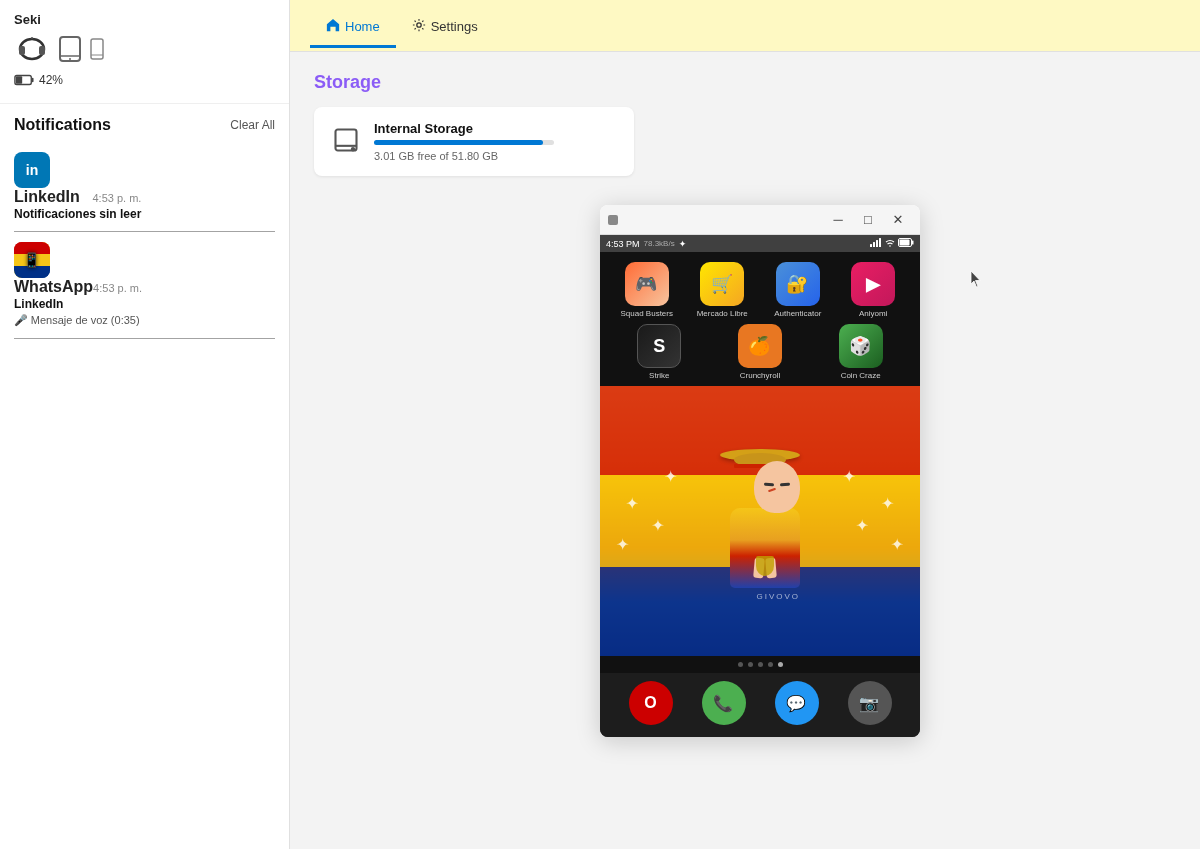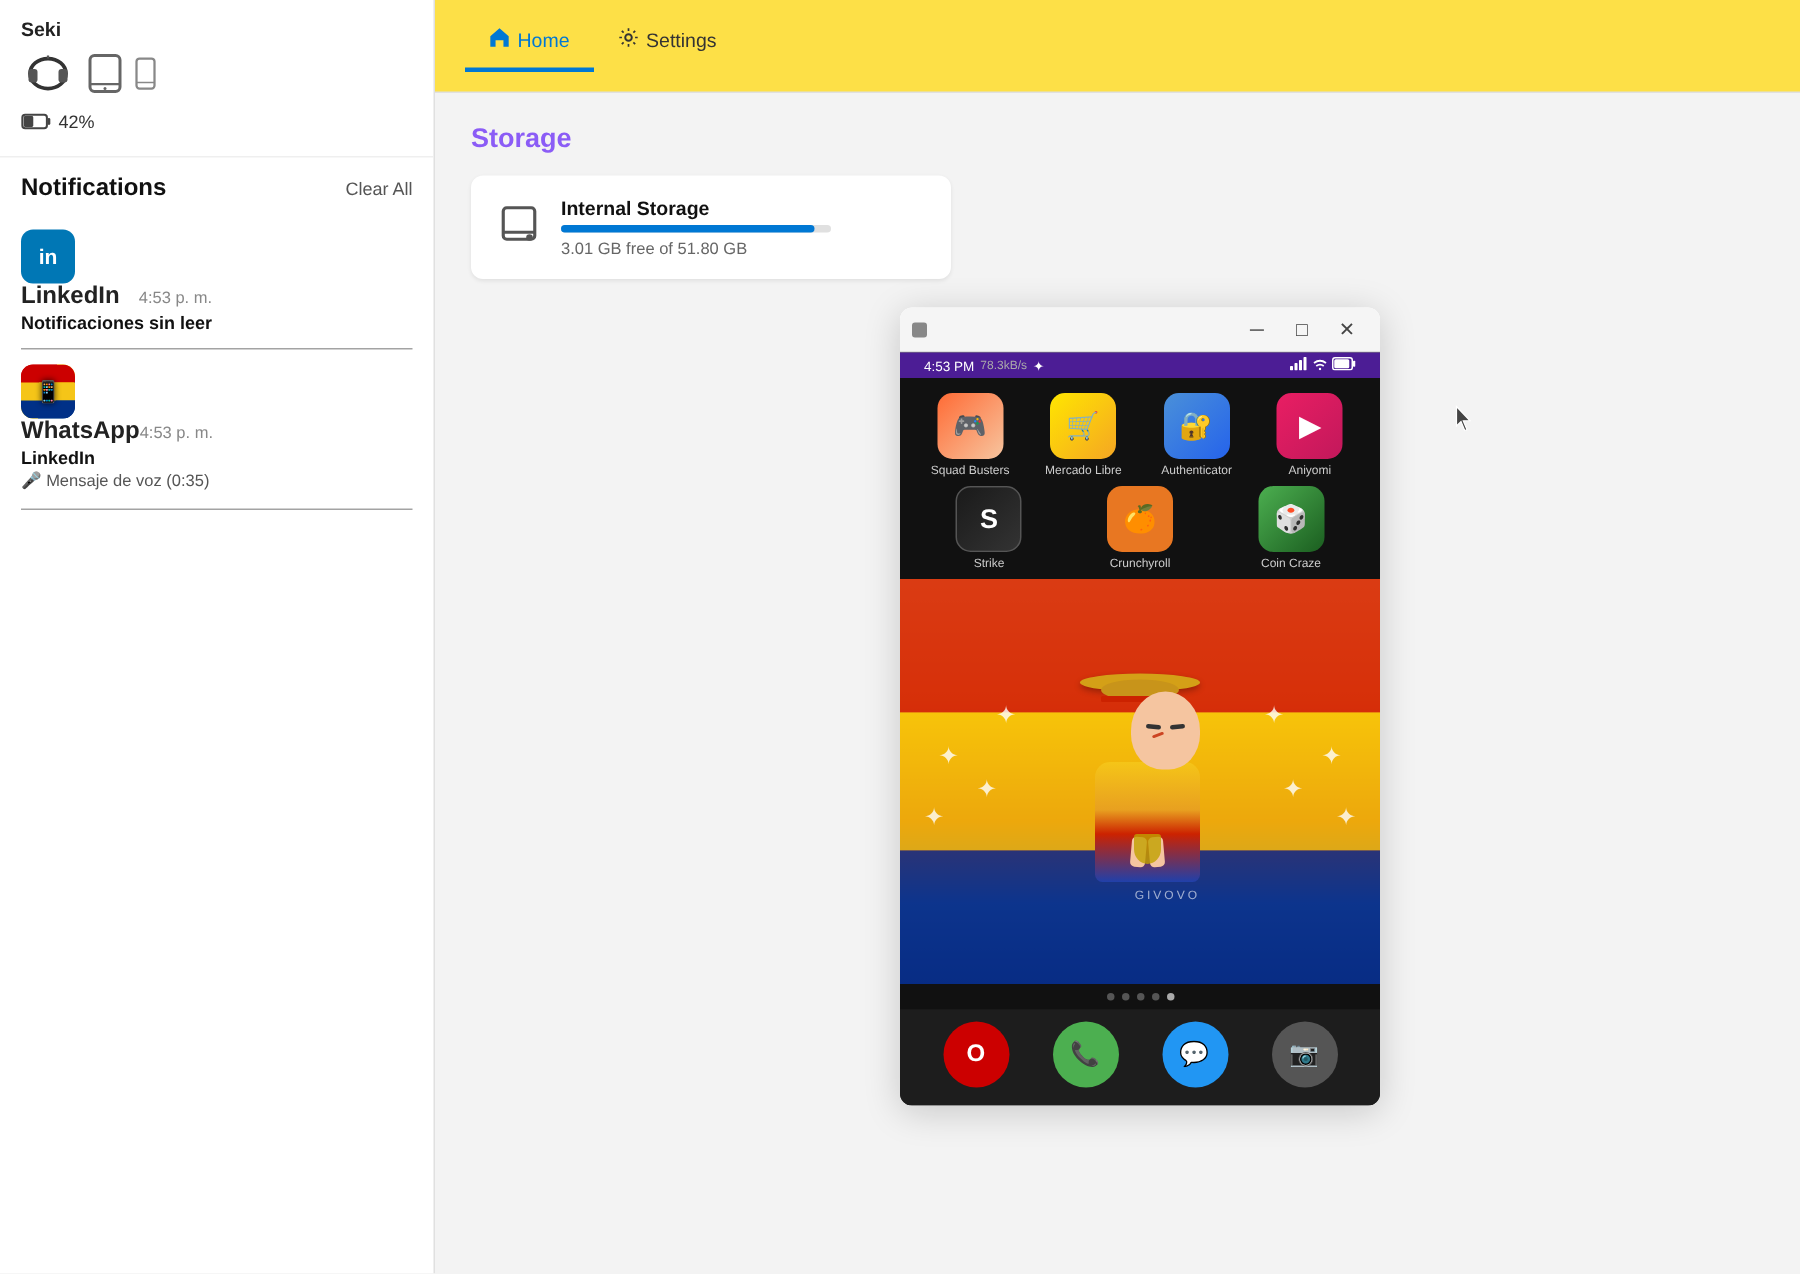--- a/index.html
+++ b/index.html
@@ -177,22 +177,22 @@
       display: flex;
       flex-direction: column;
       background: #f3f3f3;
       position: relative;
     }
 
     .top-nav {
       display: flex;
       align-items: flex-start;
       gap: 0;
-      padding: 10px 20px 14px 20px;
-      background: #fde047;
+      padding: 10px 20px 4px 20px;
+      background: #fef9c3;
       border-bottom: 1px solid #e0e0e0;
     }
 
     .nav-tab {
       display: flex;
       align-items: center;
       gap: 5px;
       padding: 8px 16px 10px 16px;
       font-size: 13px;
       color: #333;
@@ -318,24 +318,24 @@
       width: 100%;
       position: relative;
       display: flex;
       flex-direction: column;
     }
 
     .phone-status-bar {
       display: flex;
       align-items: center;
       justify-content: space-between;
-      padding: 3px 16px;
+      padding: 3px 6px;
       font-size: 9px;
       color: #fff;
-      background: #4c1d95;
+      background: #404040;
     }
 
     .phone-status-left { display: flex; align-items: center; gap: 4px; }
     .phone-status-right { display: flex; align-items: center; gap: 3px; }
 
     
     .phone-apps-grid {
       display: grid;
       grid-template-columns: repeat(4, 1fr);
       gap: 6px;

